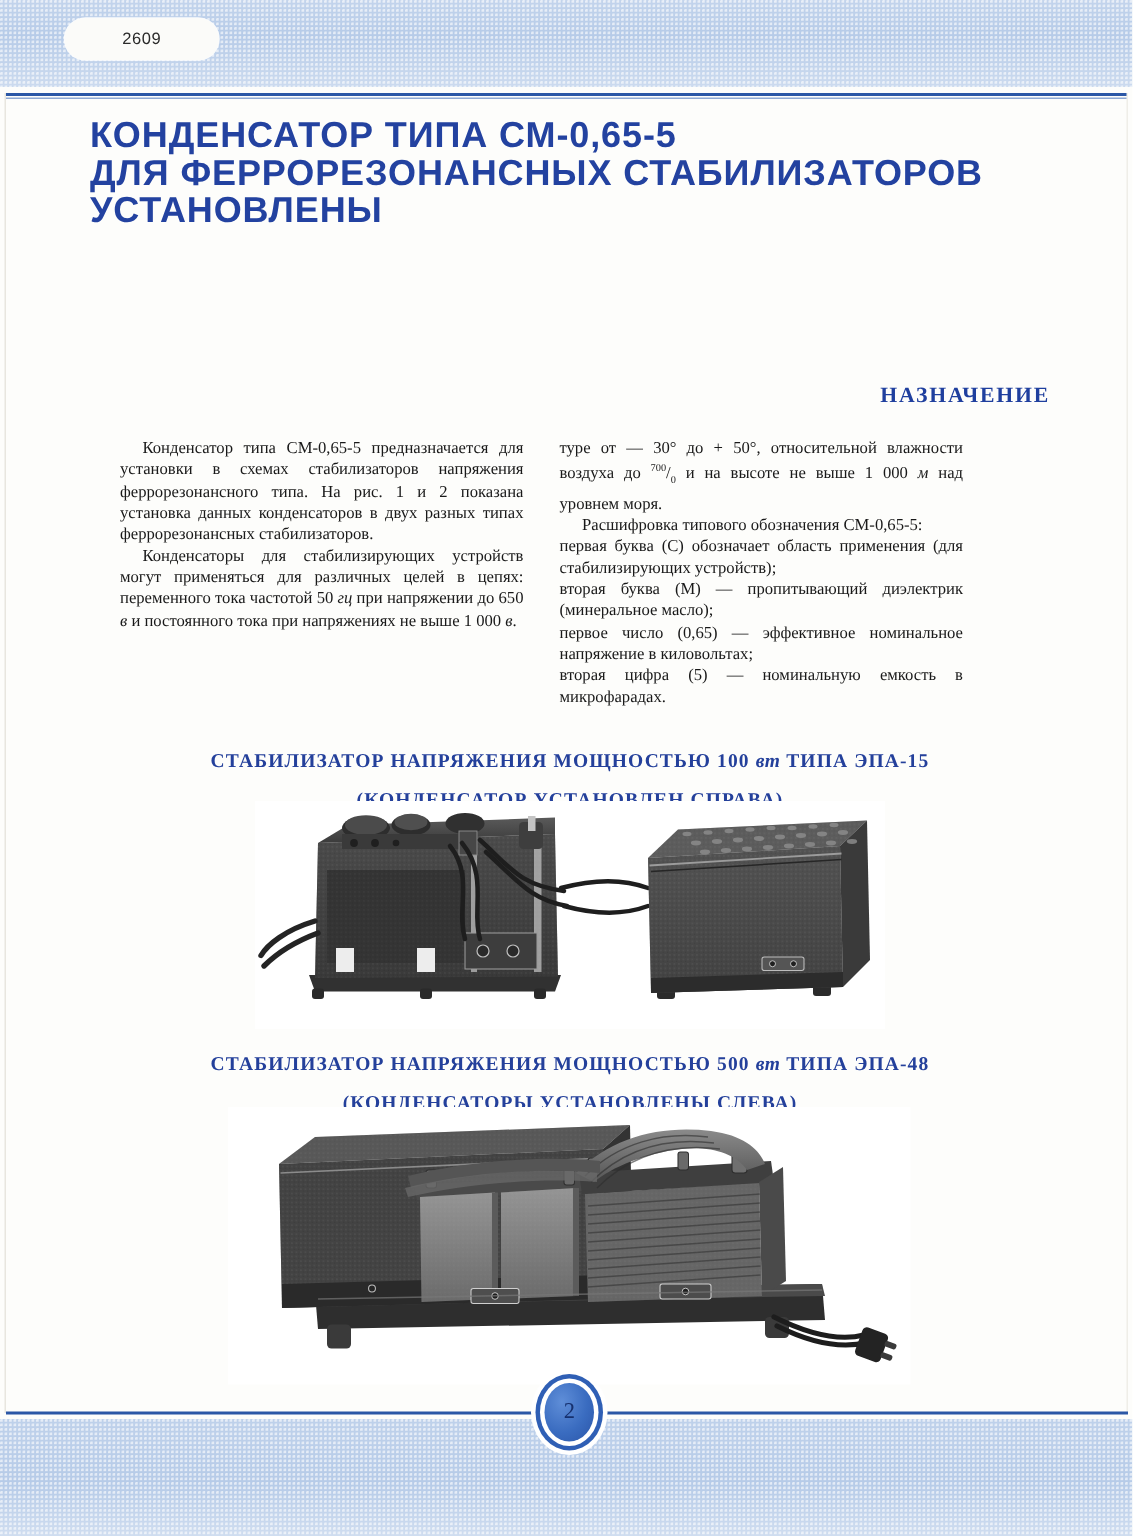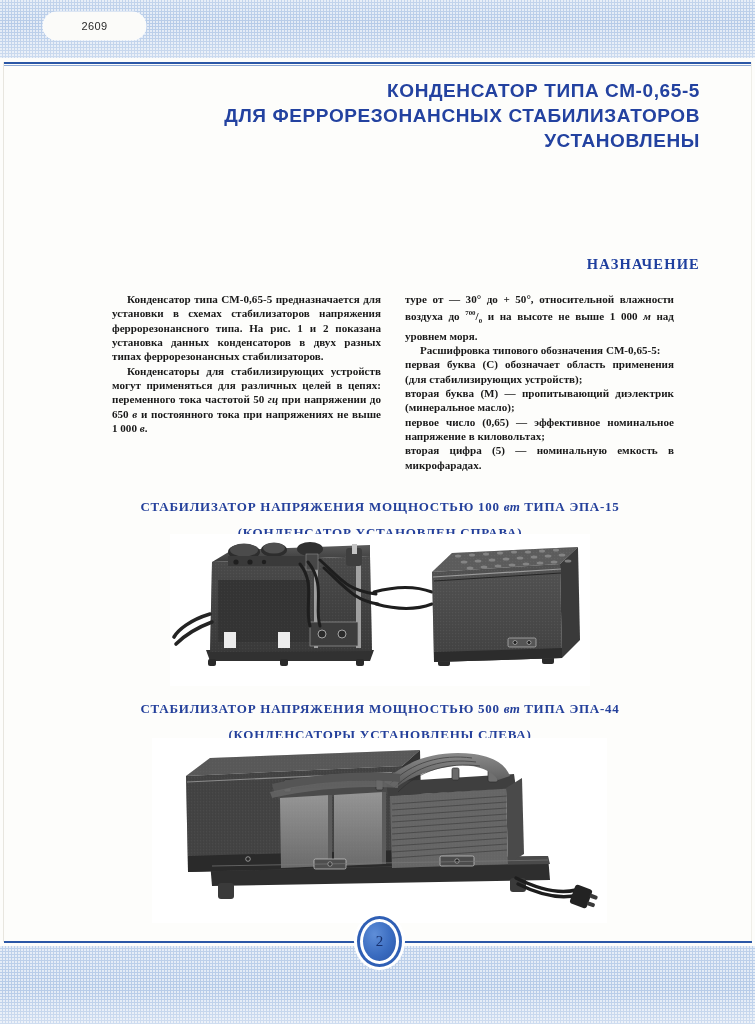--- a/index.html
+++ b/index.html
@@ -75,25 +75,25 @@
     left: 751px; top: 62px;
     width: 1px; height: 880px;
     background: #efeee8;
   }
 
   
   .main-title {
     position: absolute;
     left: 60px; top: 78px;
     width: 640px;
-    text-align: right;
+    text-align: left;
     color: #2342a0;
     font-family: "Liberation Sans", "DejaVu Sans", sans-serif;
     font-weight: bold;
-    font-size: 19px;
+    font-size: 24px;
     line-height: 25px;
     letter-spacing: 0.6px;
   }
   .main-title .tl {
     display: block;
     white-space: nowrap;
   }
 
   
   .section-heading {
@@ -104,25 +104,24 @@
     color: #1f3f9e;
     font-family: "Liberation Serif", "DejaVu Serif", serif;
     font-weight: bold;
     font-size: 14.5px;
     letter-spacing: 1.2px;
   }
 
   
   .body-cols {
     position: absolute;
-    left: 112px; top: 292px;
+    left: 80px; top: 292px;
     width: 562px;
     display: flex;
     gap: 24px;
-    font-weight: bold;
   }
   .col {
     width: 269px;
     color: #191919;
     font-size: 11.1px;
     line-height: 14.35px;
     text-align: justify;
     text-justify: inter-word;
     font-family: "Liberation Serif", "DejaVu Serif", serif;
   }
@@ -409,21 +408,21 @@
         <rect x="338" y="104" width="28" height="9" rx="1.5" fill="#555555" stroke="#bdbdbd" stroke-width="0.7"></rect>
         <circle cx="345" cy="108.5" r="2" fill="#1f1f1f" stroke="#d0d0d0" stroke-width="0.6"></circle>
         <circle cx="359" cy="108.5" r="2" fill="#1f1f1f" stroke="#d0d0d0" stroke-width="0.6"></circle>
 
         <path d="M264 118 L392 114 L392 124 L264 128 Z" fill="#2c2c2c"></path>
       </g>
     </svg>
   </div>
 
   <div class="fig-caption" style="top:702px;">
-    <span><span>СТАБИЛИЗАТОР НАПРЯЖЕНИЯ МОЩНОСТЬЮ 500 </span><i>вт</i><span> ТИПА ЭПА-44</span></span>
+    <span><span>СТАБИЛИЗАТОР НАПРЯЖЕНИЯ МОЩНОСТЬЮ 500 </span><i>вт</i><span> ТИПА ЭПА-48</span></span>
     <span class="l2">(КОНДЕНСАТОРЫ УСТАНОВЛЕНЫ СЛЕВА)</span>
   </div>
 
   <div class="figure" id="figure-2">
     <svg class="photo-svg" viewBox="0 0 455 185" preserveAspectRatio="none">
       <defs>
         <pattern id="grain2" width="3" height="3" patternUnits="userSpaceOnUse">
           <rect width="3" height="3" fill="#4e4e4e"></rect>
           <circle cx="0.6" cy="0.7" r="0.55" fill="#6d6d6d"></circle>
           <circle cx="2.2" cy="2.0" r="0.45" fill="#3a3a3a"></circle>

